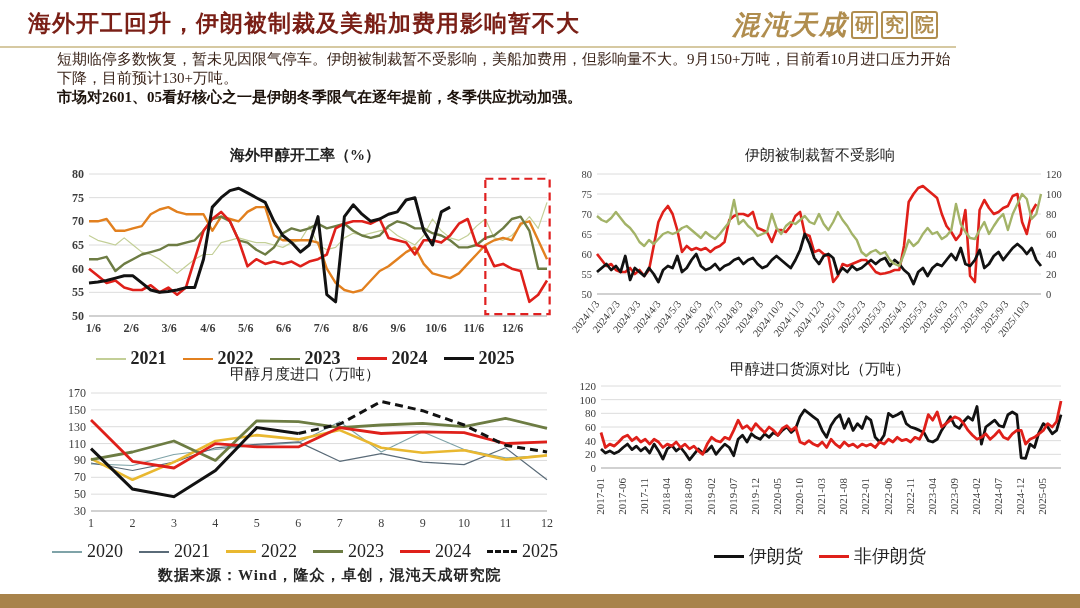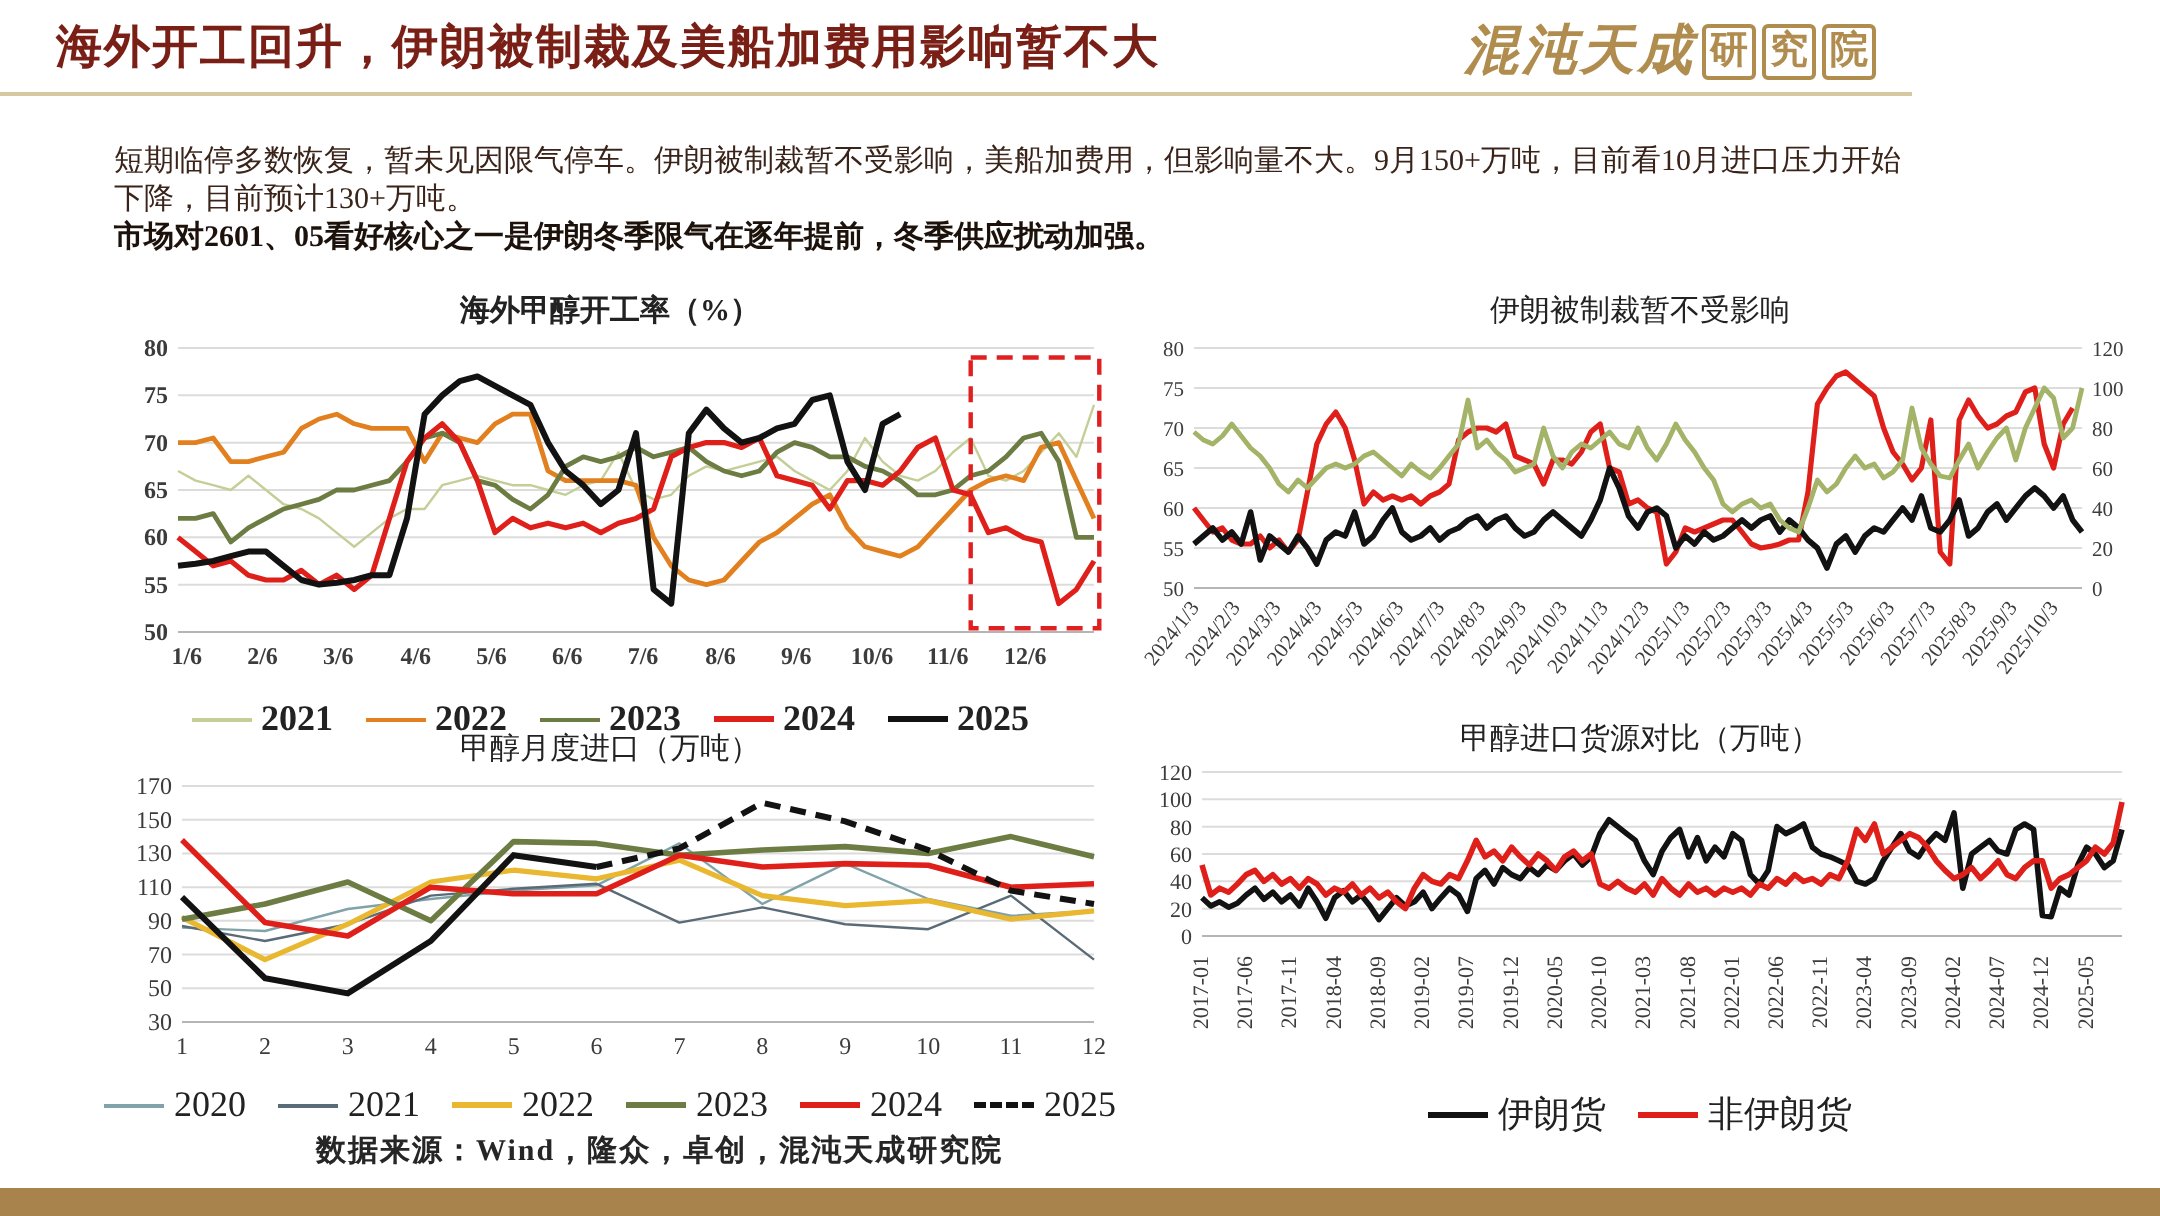--- a/index.html
+++ b/index.html
@@ -6,21 +6,21 @@
   #page{position:relative;width:1080px;height:608px;background:#fff;overflow:hidden;
         font-family:"Liberation Serif","DejaVu Serif",serif;}
   
   #header{position:absolute;left:0;top:0;width:956px;height:46px;border-bottom:2px solid #d6c9a2;background:#fff;}
   #page-title{position:absolute;left:28px;top:8px;font-size:23px;font-weight:bold;color:#7a1f16;letter-spacing:1px;}
   #logo{position:absolute;right:18px;top:7px;color:#b08d4e;white-space:nowrap;}
   #logo .brand{font-size:27px;font-weight:bold;letter-spacing:2px;font-style:italic;}
   #logo .boxed{display:inline-block;font-size:19px;font-weight:bold;border:2px solid #b08d4e;
                border-radius:3px;padding:0 2px;margin-left:3px;line-height:24px;vertical-align:3px;}
   
-  #intro{position:absolute;left:57px;top:72px;width:990px;font-size:15px;line-height:19px;color:#3a241a;}
+  #intro{position:absolute;left:57px;top:50px;width:990px;font-size:15px;line-height:19px;color:#3a241a;}
   #intro .bold{font-weight:bold;color:#1c120b;}
   
   .fig{position:absolute;}
   .fig-title{text-align:center;font-size:15px;color:#222;margin-bottom:1px;}
   .legend{display:flex;justify-content:center;gap:16px;font-size:18px;color:#222;margin-top:0;}
   .legend .item{display:flex;align-items:center;gap:5px;white-space:nowrap;}
   .legend .swatch{display:inline-block;width:30px;height:0;}
   #source-note{position:absolute;left:158px;top:566px;font-size:15px;font-weight:bold;color:#262626;letter-spacing:1px;}
   #footer-bar{position:absolute;left:0;bottom:0;width:1080px;height:14px;background:#a8834b;}
   svg text{font-family:"Liberation Serif","DejaVu Serif",serif;}

